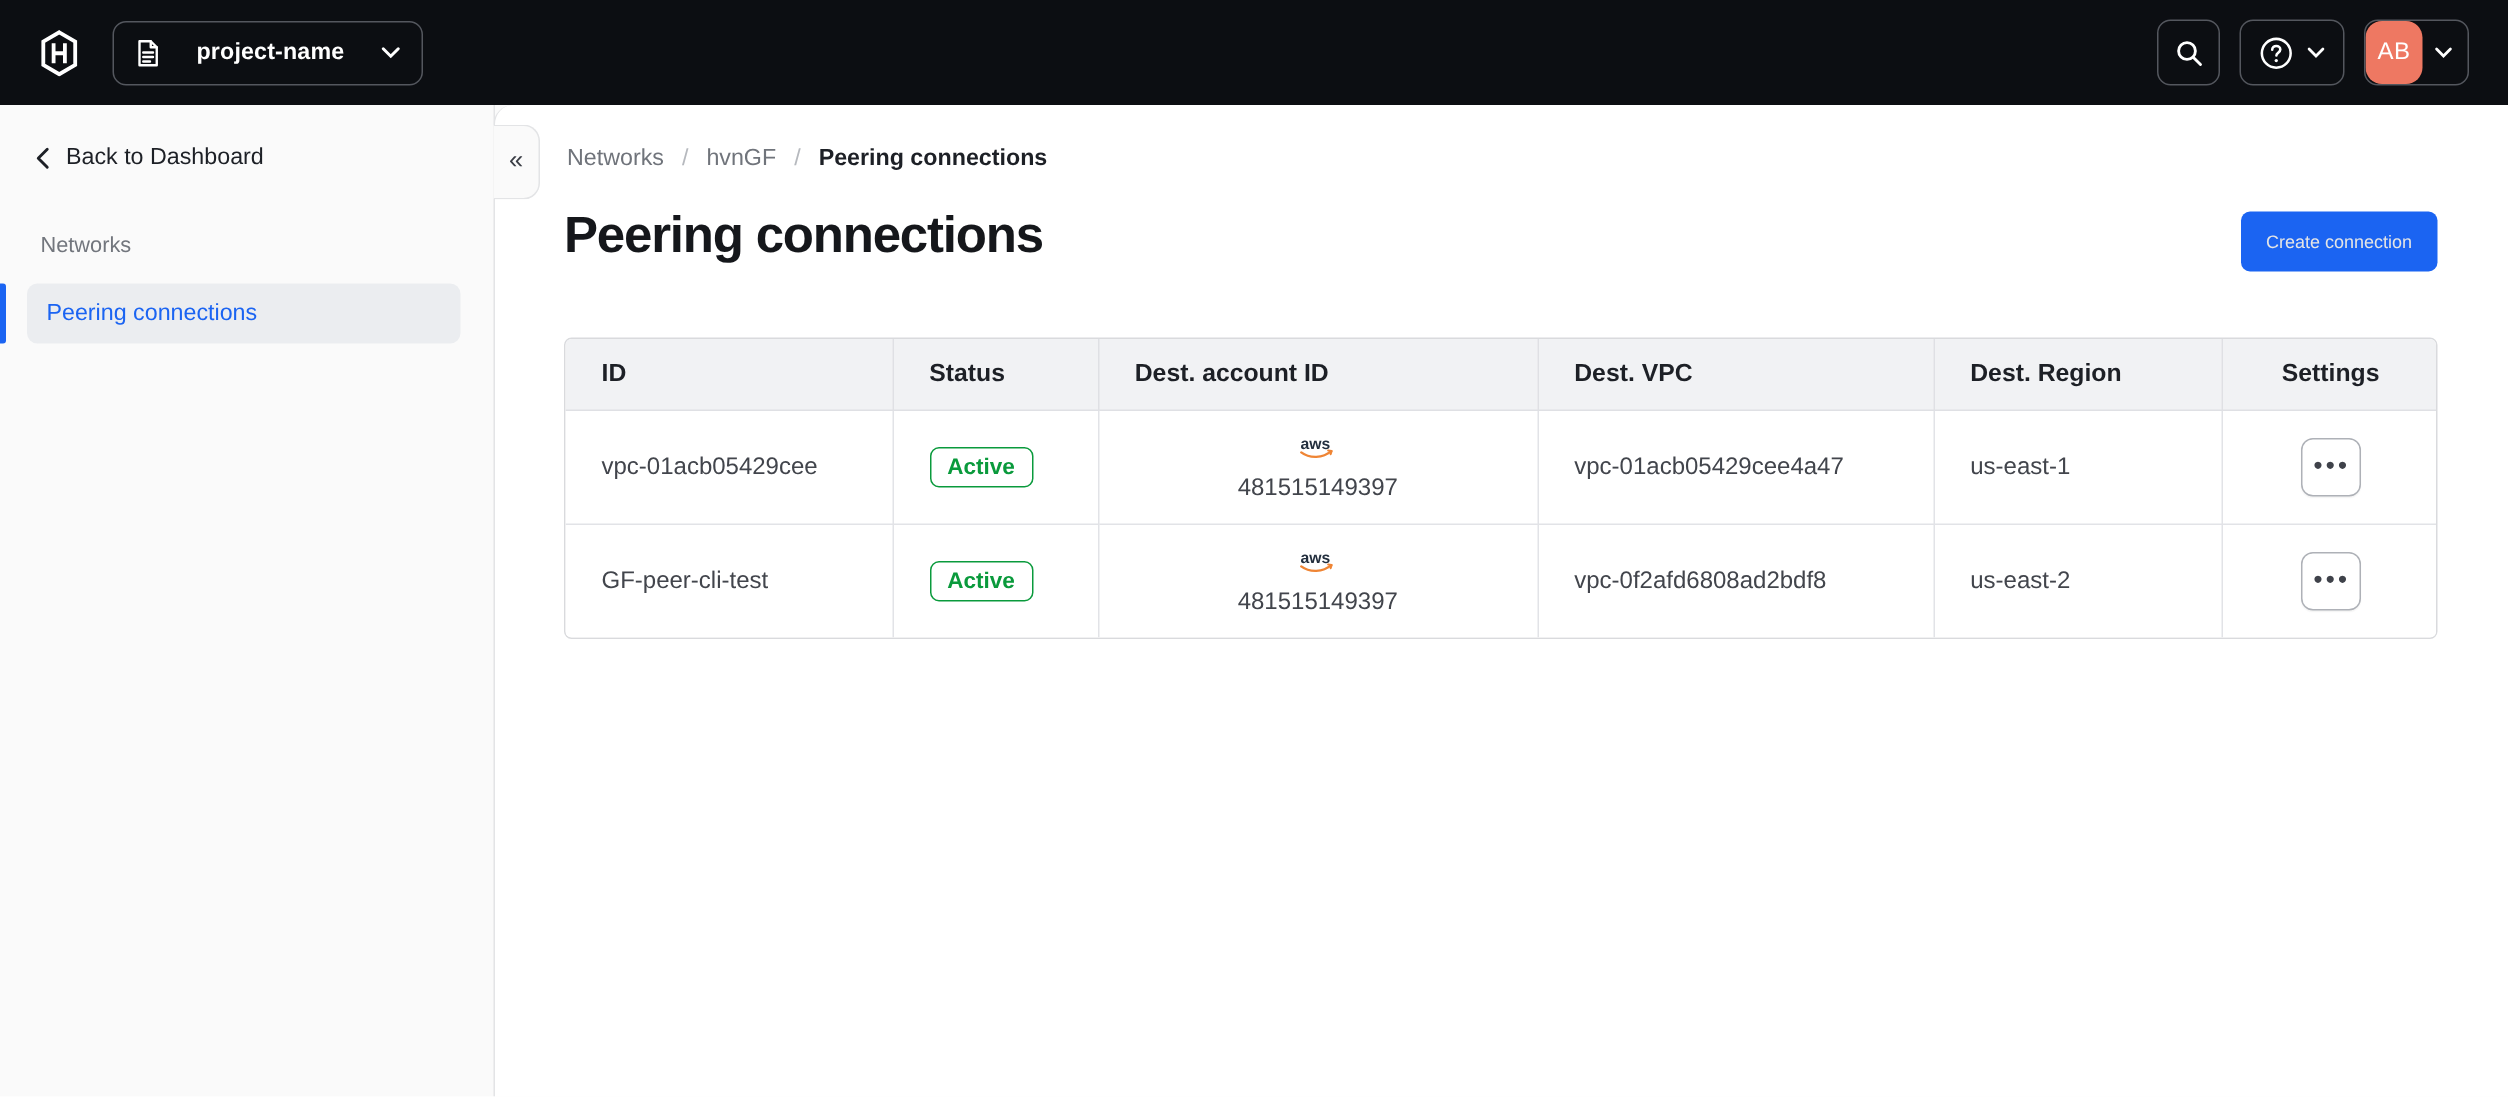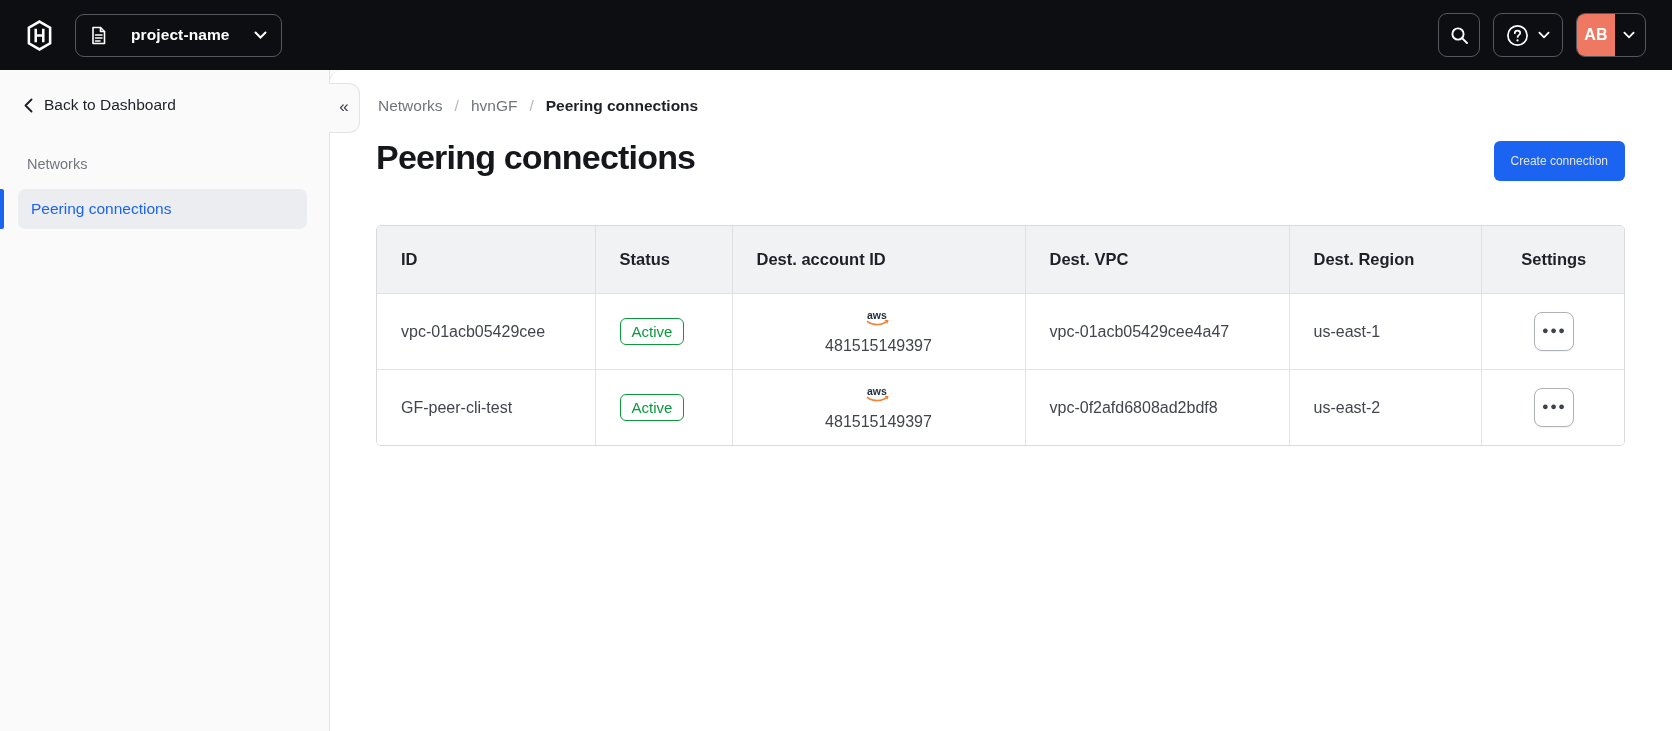--- a/index.html
+++ b/index.html
@@ -25,21 +25,21 @@
     cursor:pointer;font-family:inherit;
   }
   .project-switcher{height:43px;padding:0 14px;gap:24px;font-size:15.5px;font-weight:600;letter-spacing:.1px;}
   .topbar-right{display:flex;align-items:center;gap:13px;}
   .search-btn{width:42px;height:44px;justify-content:center;}
   .help-btn{height:44px;padding:0 12px;gap:9px;justify-content:center;}
   .account-btn{height:44px;padding:0;overflow:hidden;}
   .avatar{
     width:38px;height:42px;background:var(--avatar_bg,#ee7862);
     display:flex;align-items:center;justify-content:center;
-    color:#fff;font-size:16px;font-weight:700;letter-spacing:.3px;
+    color:#fff;font-size:16px;font-weight:400;letter-spacing:.3px;border-radius:11px;
   }
   .account-btn .chev-wrap{padding:0 10px 0 8px;display:flex;align-items:center;}
 
   
   .shell{flex:1;display:flex;background:#fafafa;min-height:0;}
 
   
   .sidebar{
     width:330px;flex:0 0 330px;background:#fafafa;
     border-right:1px solid #e3e4e6;box-sizing:border-box;
@@ -95,35 +95,35 @@
   }
 
   
   .table-wrap{
     margin-top:44px;border:1px solid #d9dadd;border-radius:5px;overflow:hidden;
     background:#fff;
   }
   table{border-collapse:collapse;width:100%;table-layout:fixed;}
   th{
     background:#f1f2f4;text-align:left;font-size:16.5px;font-weight:700;color:#1d2026;
-    height:67px;padding:0 24px;border:1px solid #dfe0e4;border-top:none;
+    height:47px;padding:0 24px;border:1px solid #dfe0e4;border-top:none;
   }
   td{
     height:75px;padding:0 24px;font-size:16px;color:#42454c;
     border:1px solid #e2e3e7;background:#fff;
   }
   th:first-child,td:first-child{border-left:none;}
   th:last-child,td:last-child{border-right:none;}
   tr:last-child td{border-bottom:none;}
   th.col-settings{text-align:center;}
   td.cell-settings{text-align:center;}
   .status-badge{
     display:inline-block;border:1.5px solid var(--success,#0a9a3c);
     color:var(--success,#0a9a3c);border-radius:6px;padding:4px 11px;
-    font-size:15px;font-weight:400;background:#fff;
+    font-size:15px;font-weight:700;background:#fff;
   }
   .account-cell{display:flex;align-items:center;gap:9px;flex-direction:column;}
   .ellipsis-btn{
     width:40px;height:39px;background:#fff;border:1px solid #aeb1b7;border-radius:8px;
     cursor:pointer;color:#3f424a;font-size:11px;letter-spacing:1.5px;font-weight:700;
     line-height:1;box-shadow:0 1px 1px rgba(0,0,0,.05);font-family:inherit;
     padding:0 0 3px 1px;
   }
   svg{display:block;}
 </style>

